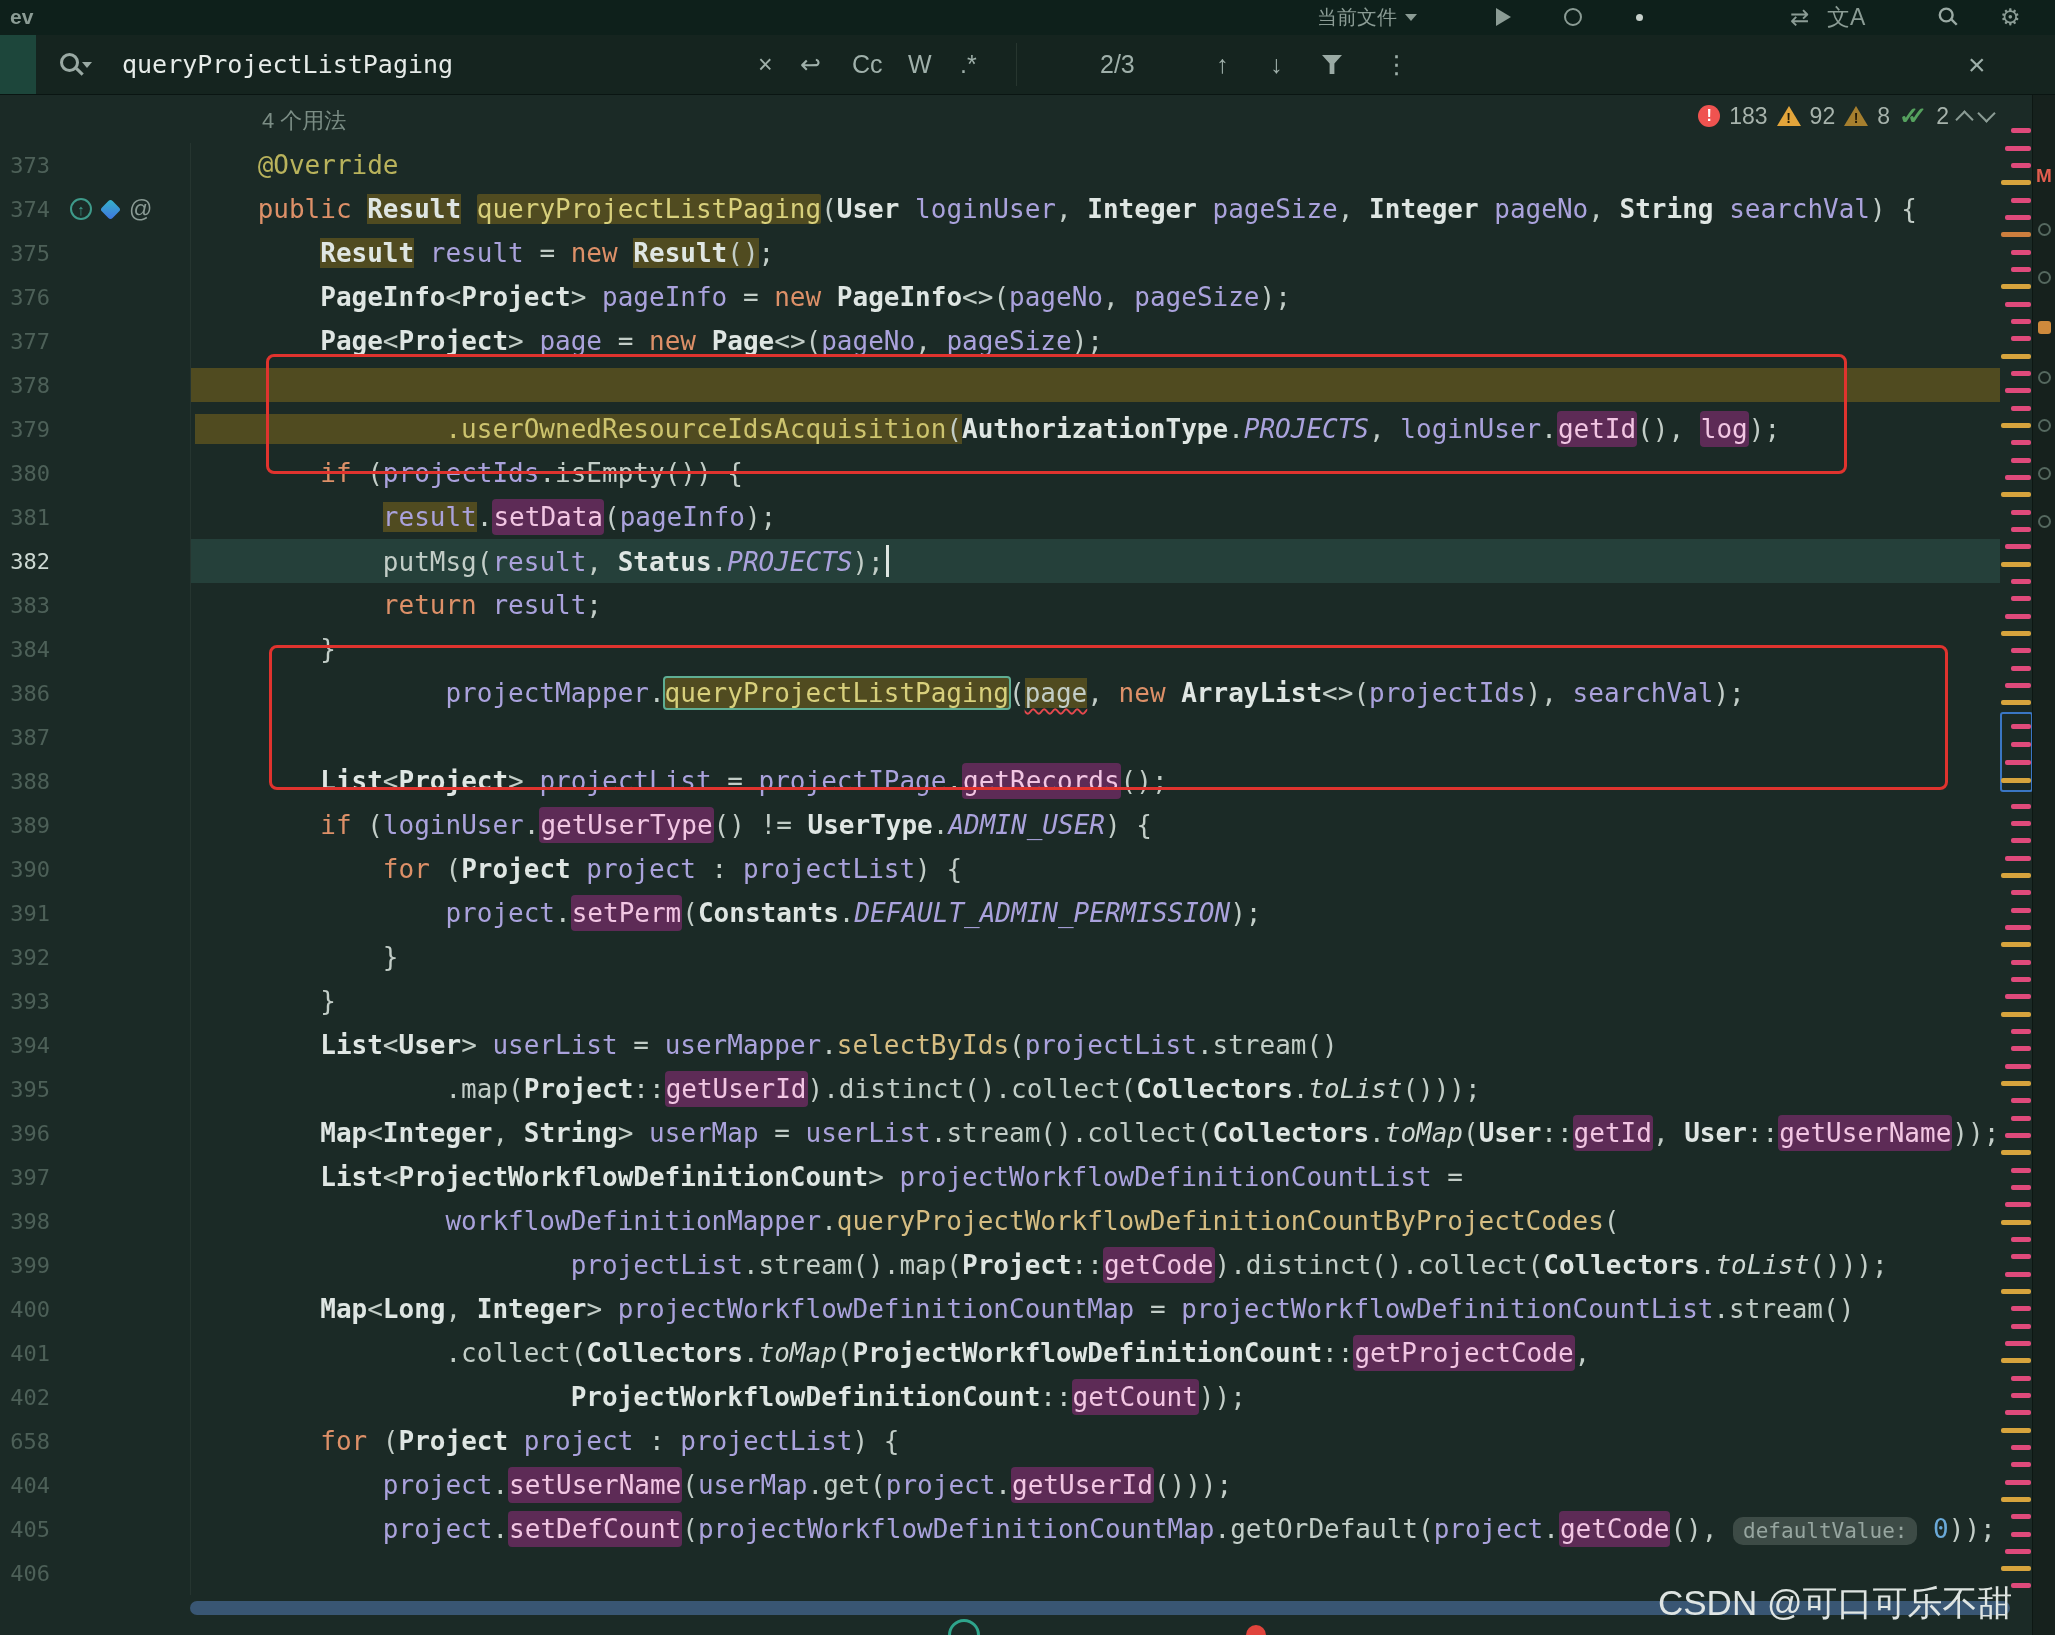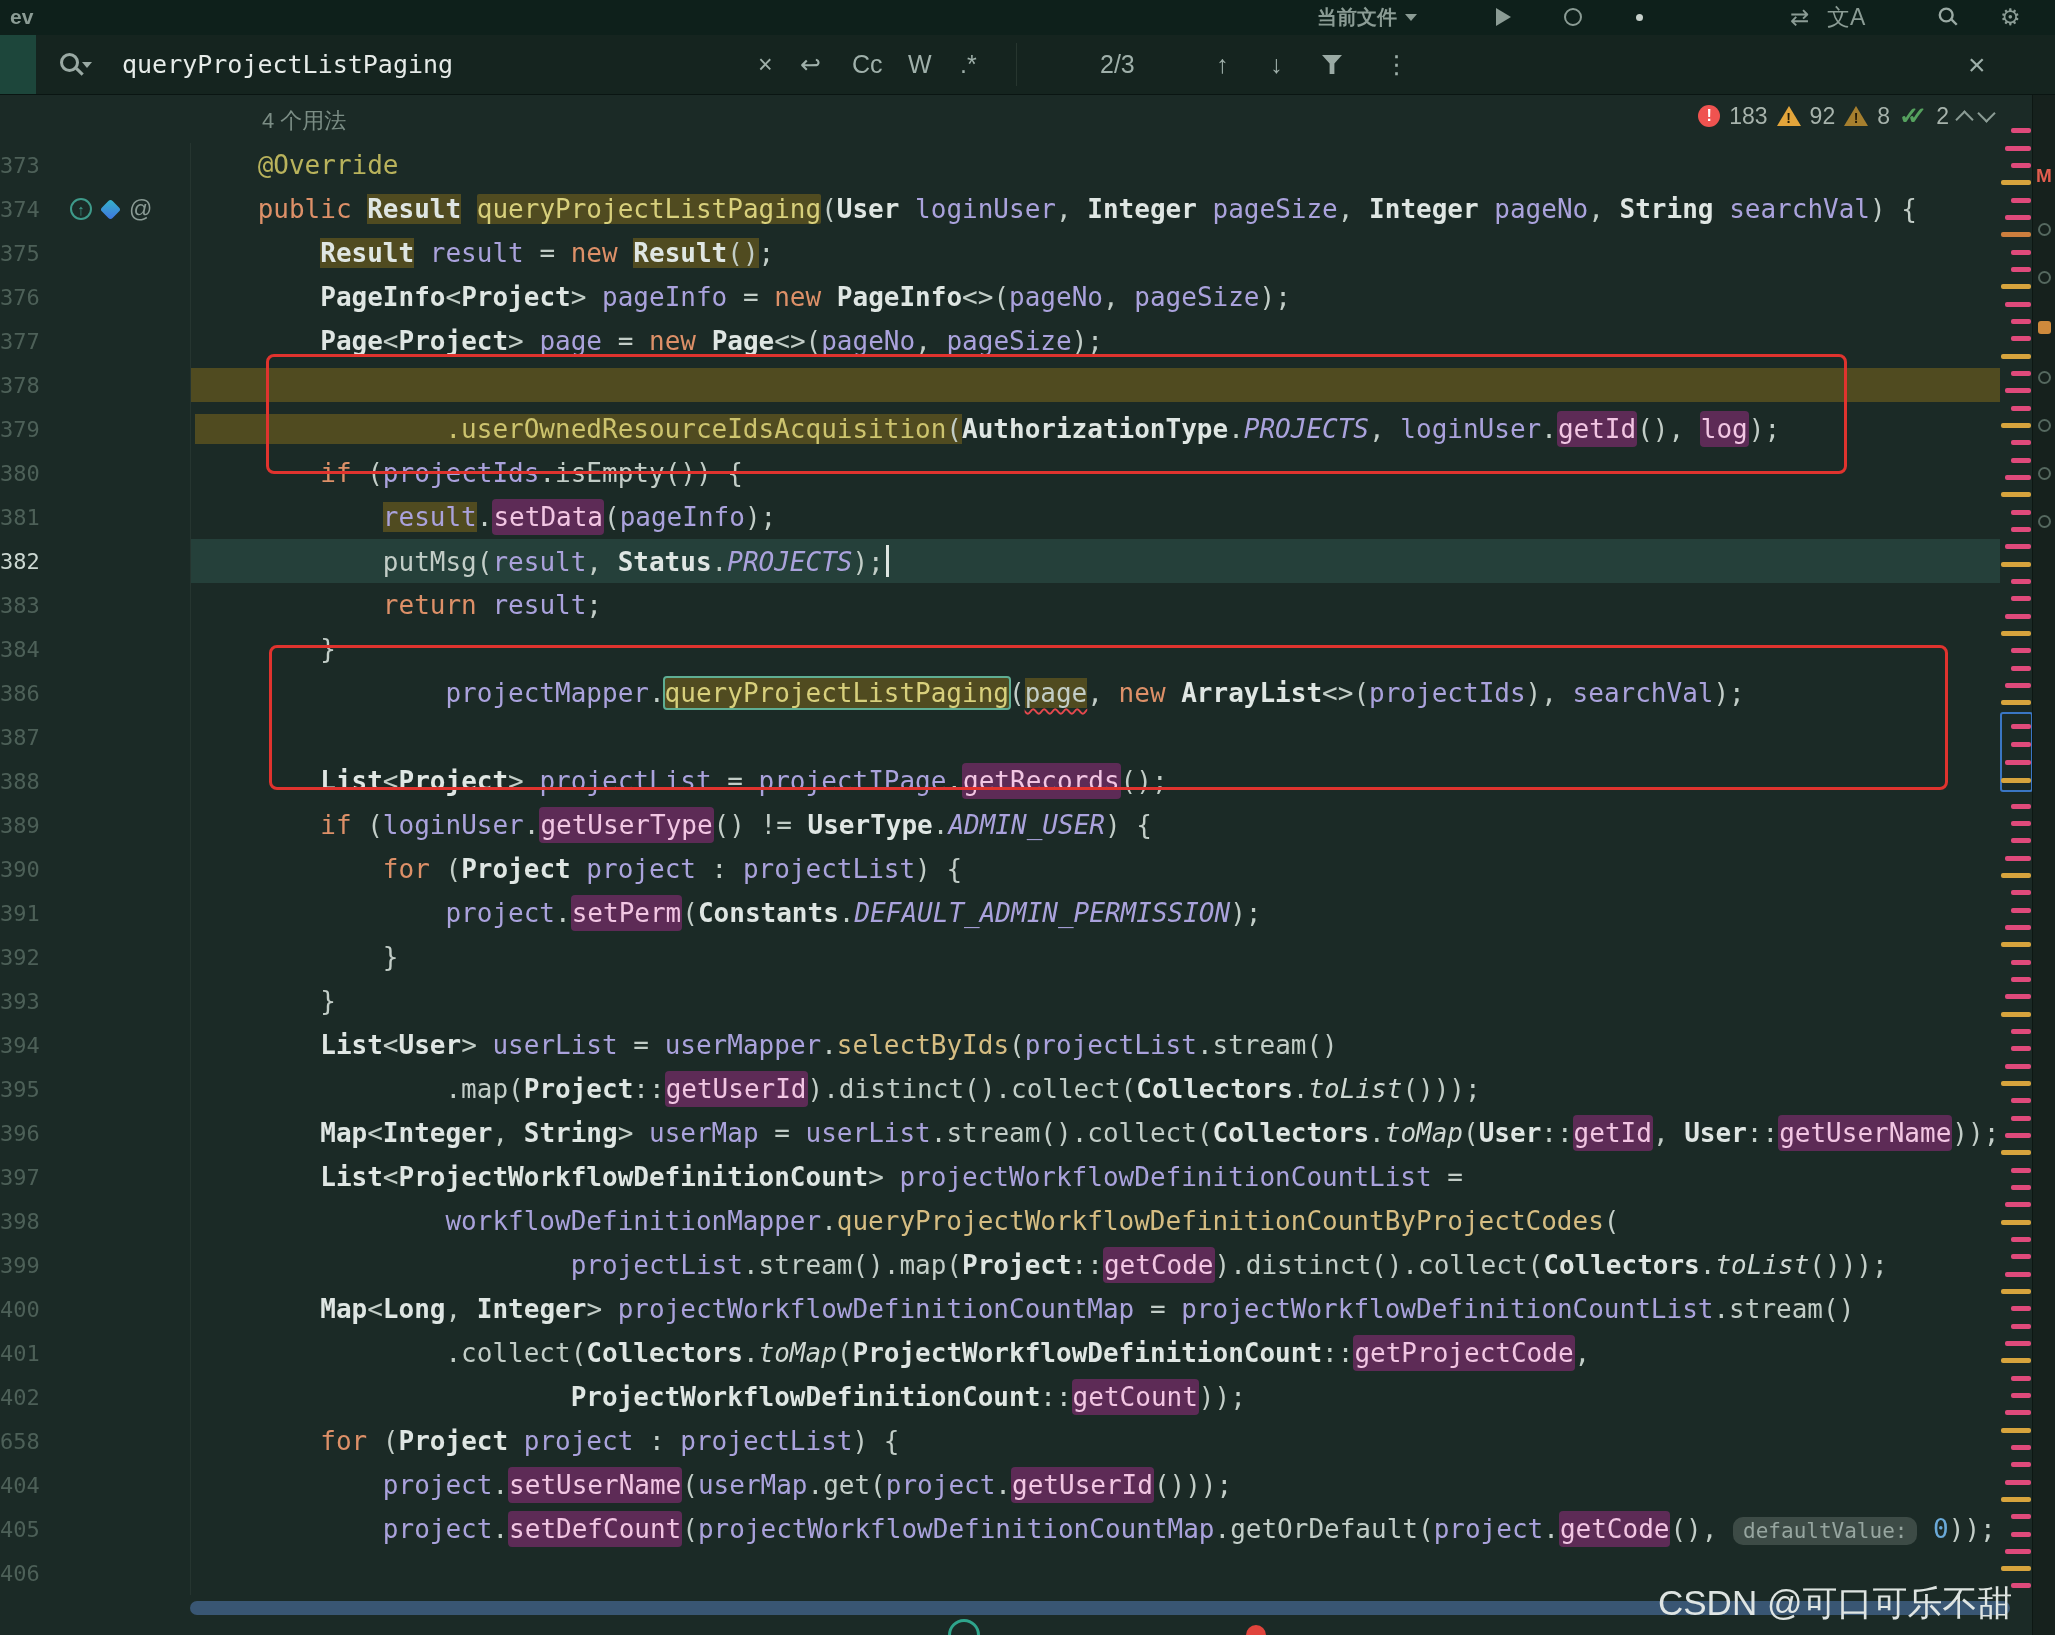--- a/index.html
+++ b/index.html
@@ -2,21 +2,21 @@
 <html><head>
 <meta charset="utf-8">
 <style>
   html,body{margin:0;padding:0;background:#10201b;}
   #app{position:relative;width:2055px;height:1635px;overflow:hidden;background:#1b2a26;font-family:"Liberation Sans",sans-serif;}
 
   
   #topbar{position:absolute;left:0;top:0;width:2055px;height:35px;background:#0e201b;z-index:8;}
   #topbar .tb-abs{position:absolute;top:3px;display:flex;align-items:center;height:28px;color:#8b9c95;}
   .tb-branch{font-size:21px;color:#cfd8d4;font-weight:bold;}
-  .tb-runcfg{font-size:20px;color:#9aa8a2;font-weight:bold;}
+  .tb-runcfg{font-size:20px;color:#9aa8a2;}
   .chev-down{width:0;height:0;border-left:6px solid transparent;border-right:6px solid transparent;border-top:7px solid #8b9c95;margin-left:8px;}
   .play{width:0;height:0;border-left:15px solid #8b9c95;border-top:9px solid transparent;border-bottom:9px solid transparent;}
   .ring{width:14px;height:14px;border:2.5px solid #8b9c95;border-radius:50%;}
   .dotic{width:7px;height:7px;background:#c7d1cc;border-radius:50%;}
   .tb-glyph{font-size:23px;}
 
   
   #searchbar{position:absolute;left:0;top:35px;width:2055px;height:59px;background:#15241f;border-bottom:1px solid #0a1512;z-index:8;}
   #search-accent{position:absolute;left:0;top:0;width:36px;height:59px;background:#1d463b;}
   .sb-abs{position:absolute;top:0;height:59px;display:flex;align-items:center;color:#9fb0aa;}
@@ -37,21 +37,21 @@
   .tri .t{position:absolute;left:0;top:0;width:0;height:0;border-left:12px solid transparent;border-right:12px solid transparent;border-bottom:20px solid #e3a53b;}
   .tri.weak .t{border-bottom-color:#a67f2e;}
   .tri .b{position:absolute;left:0;top:4px;width:24px;text-align:center;color:#231a06;font-weight:bold;font-size:14px;}
   .dblcheck{color:#55a15e;font-weight:bold;font-size:24px;letter-spacing:-12px;padding-right:12px;}
   .chev{width:11px;height:11px;border-left:2.5px solid #8b9c95;border-bottom:2.5px solid #8b9c95;display:inline-block;}
   .chev.up{transform:rotate(135deg);margin-top:6px;}
   .chev.dn{transform:rotate(-45deg);margin-bottom:6px;}
 
   #lines{position:absolute;left:0;top:143px;right:55px;bottom:0;overflow:hidden;z-index:1;}
   .line{display:flex;align-items:center;height:44px;}
-  .ln{flex:none;width:62px;padding-right:12px;box-sizing:border-box;font-family:"DejaVu Sans Mono",monospace;font-size:22px;color:#4d6058;}
+  .ln{flex:none;width:62px;text-align:right;padding-right:12px;box-sizing:border-box;font-family:"DejaVu Sans Mono",monospace;font-size:22px;color:#4d6058;}
   .gic{flex:none;width:128px;display:flex;align-items:center;gap:11px;padding-left:8px;box-sizing:border-box;}
   .cw{flex:1;display:flex;align-items:center;height:100%;border-left:1px solid #263530;overflow:hidden;}
   .ct{flex:none;white-space:pre;font-family:"DejaVu Sans Mono",monospace;font-size:26px;margin-left:4px;color:#c2cdc7;}
   .fillbar{flex:1;height:34px;}
   .cur .cw{background:#25403a;}
   .cur .ln{color:#ccd8d2;}
 
   .d{color:#c2cdc7;}
   .k{color:#dd9068;}
   .c{color:#dfe6e3;font-weight:700;}

